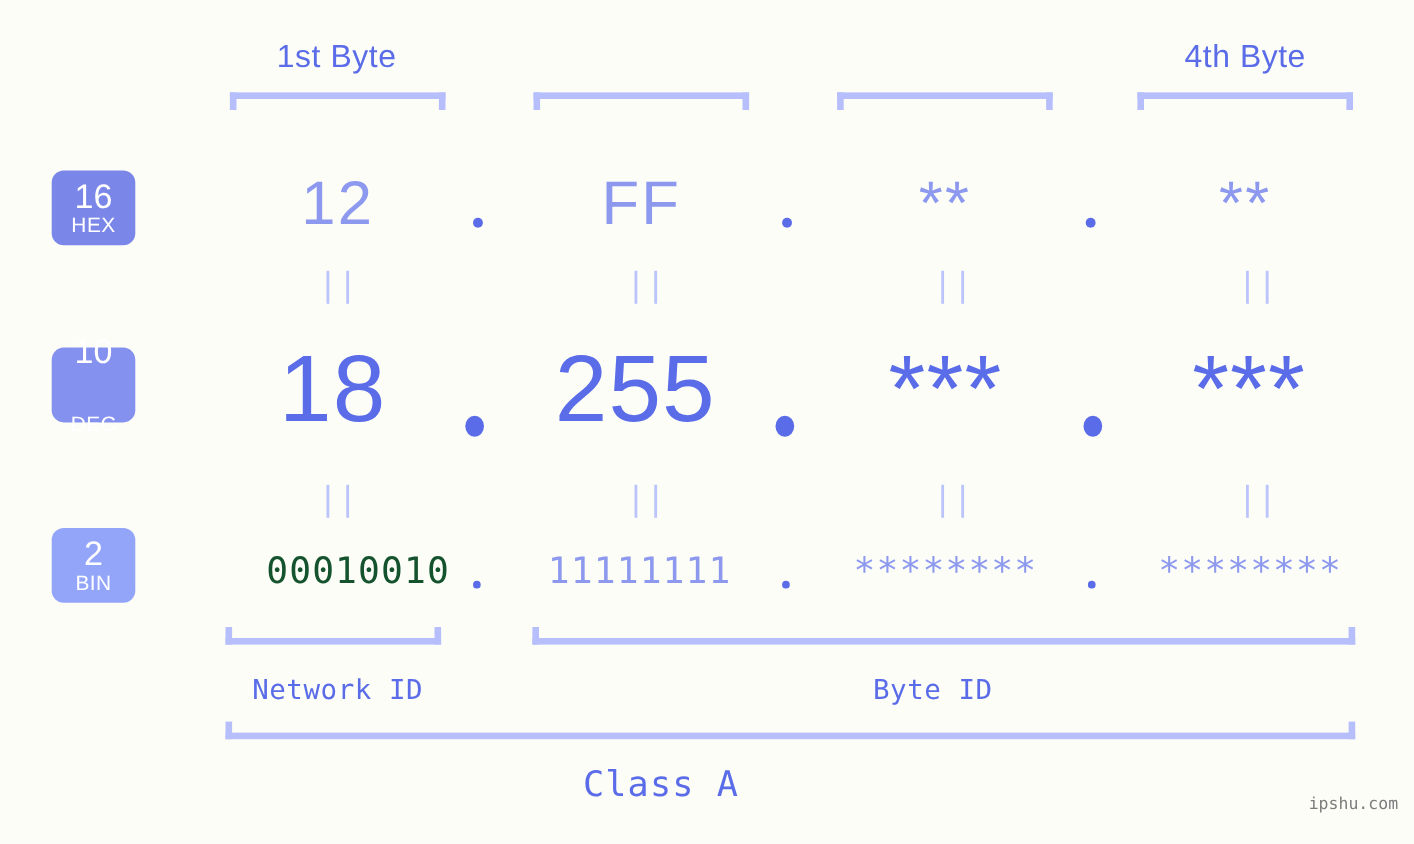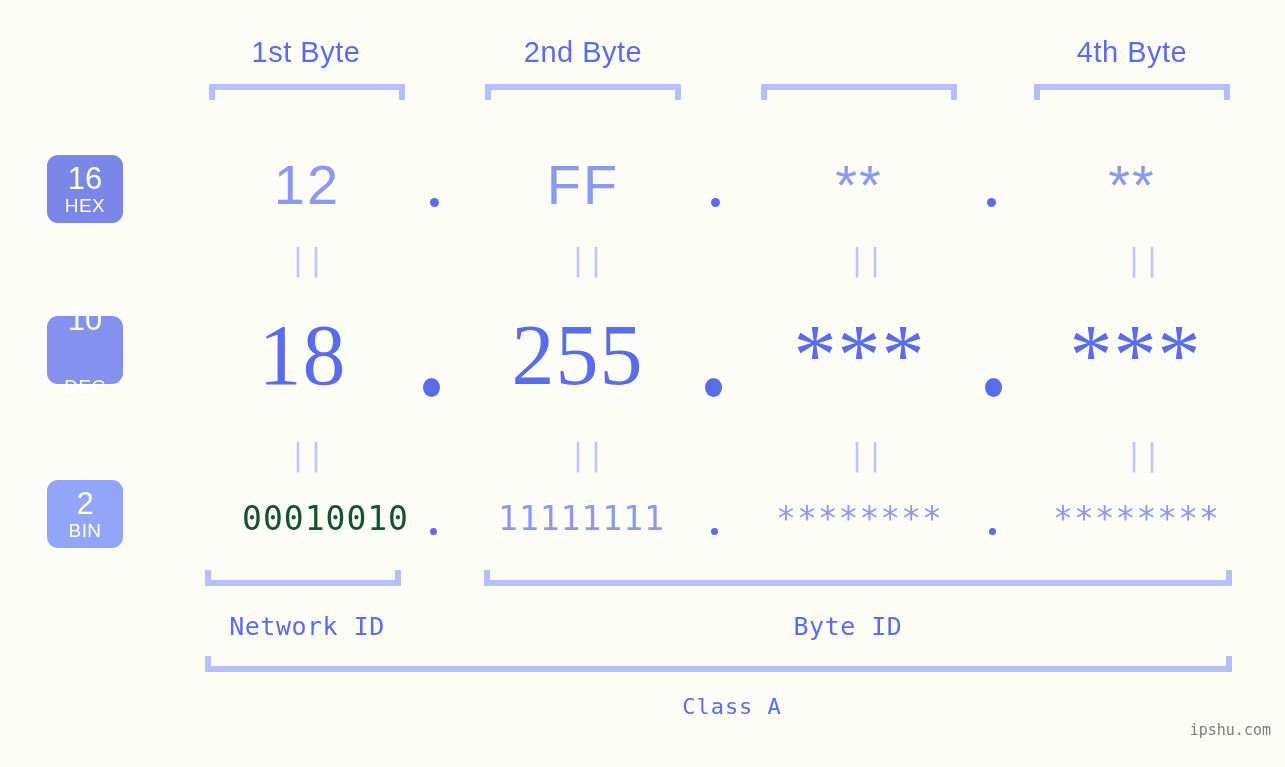--- a/index.html
+++ b/index.html
@@ -87,21 +87,21 @@
   }
   .row-hex .cell {
     font-size: 56px;
     color: #8d99ee;
     font-family: "Liberation Sans", sans-serif;
     letter-spacing: 2px;
   }
   .row-dec .cell {
     font-size: 86px;
     color: #5a6ce8;
-    font-family: Liberation Serif, serif;
+    font-family: Liberation Sans, sans-serif;
     letter-spacing: 1px;
   }
   .row-bin .cell {
     font-size: 33px;
     color: #8d99ee;
     font-family: "DejaVu Sans Mono", monospace;
     letter-spacing: 1px;
   }
 
   
@@ -130,22 +130,22 @@
     position: absolute;
     text-align: center;
     font-size: 25px;
     color: #5b6ce8;
     font-family: "DejaVu Sans Mono", monospace;
     letter-spacing: 0.5px;
     white-space: nowrap;
   }
   .class-caption {
     position: absolute;
-    text-align: center;
-    font-size: 22px;
+    text-align: left;
+    font-size: 32px;
     color: #5b6ce8;
     font-family: "DejaVu Sans Mono", monospace;
     letter-spacing: 1px;
     white-space: nowrap;
   }
   .watermark {
     position: absolute;
     right: 14px;
     bottom: 28px;
     font-size: 15px;
@@ -153,21 +153,20 @@
     font-family: "DejaVu Sans Mono", monospace;
     letter-spacing: 0px;
   }
 </style>
 </head>
 <body style="background: rgb(252, 253, 247);">
 
 <div id="stage">
 
   <div class="byte-label" style="left:208px; width:196px;">1st Byte</div>
-  <div class="byte-label" style="left:485px; width:196px;">2nd Byte</div>
   <div class="byte-label" style="left:1034px; width:196px;">4th Byte</div>
 
   <div class="bracket-top" style="left: 209px; top: 84px; width: 196px; border-top-color: rgb(182, 191, 251); border-left-color: rgb(182, 191, 251); border-right-color: rgb(182, 191, 251);"></div>
   <div class="bracket-top" style="left: 485px; top: 84px; width: 196px; border-top-color: rgb(182, 191, 251); border-left-color: rgb(182, 191, 251); border-right-color: rgb(182, 191, 251);"></div>
   <div class="bracket-top" style="left: 761px; top: 84px; width: 196px; border-top-color: rgb(182, 191, 251); border-left-color: rgb(182, 191, 251); border-right-color: rgb(182, 191, 251);"></div>
   <div class="bracket-top" style="left: 1034px; top: 84px; width: 196px; border-top-color: rgb(182, 191, 251); border-left-color: rgb(182, 191, 251); border-right-color: rgb(182, 191, 251);"></div>
 
   <div class="badge" style="top: 155px; background-color: rgb(123, 135, 232);" id="badge-hex">
     <span class="num">16</span>
     <span class="cap">HEX</span>

